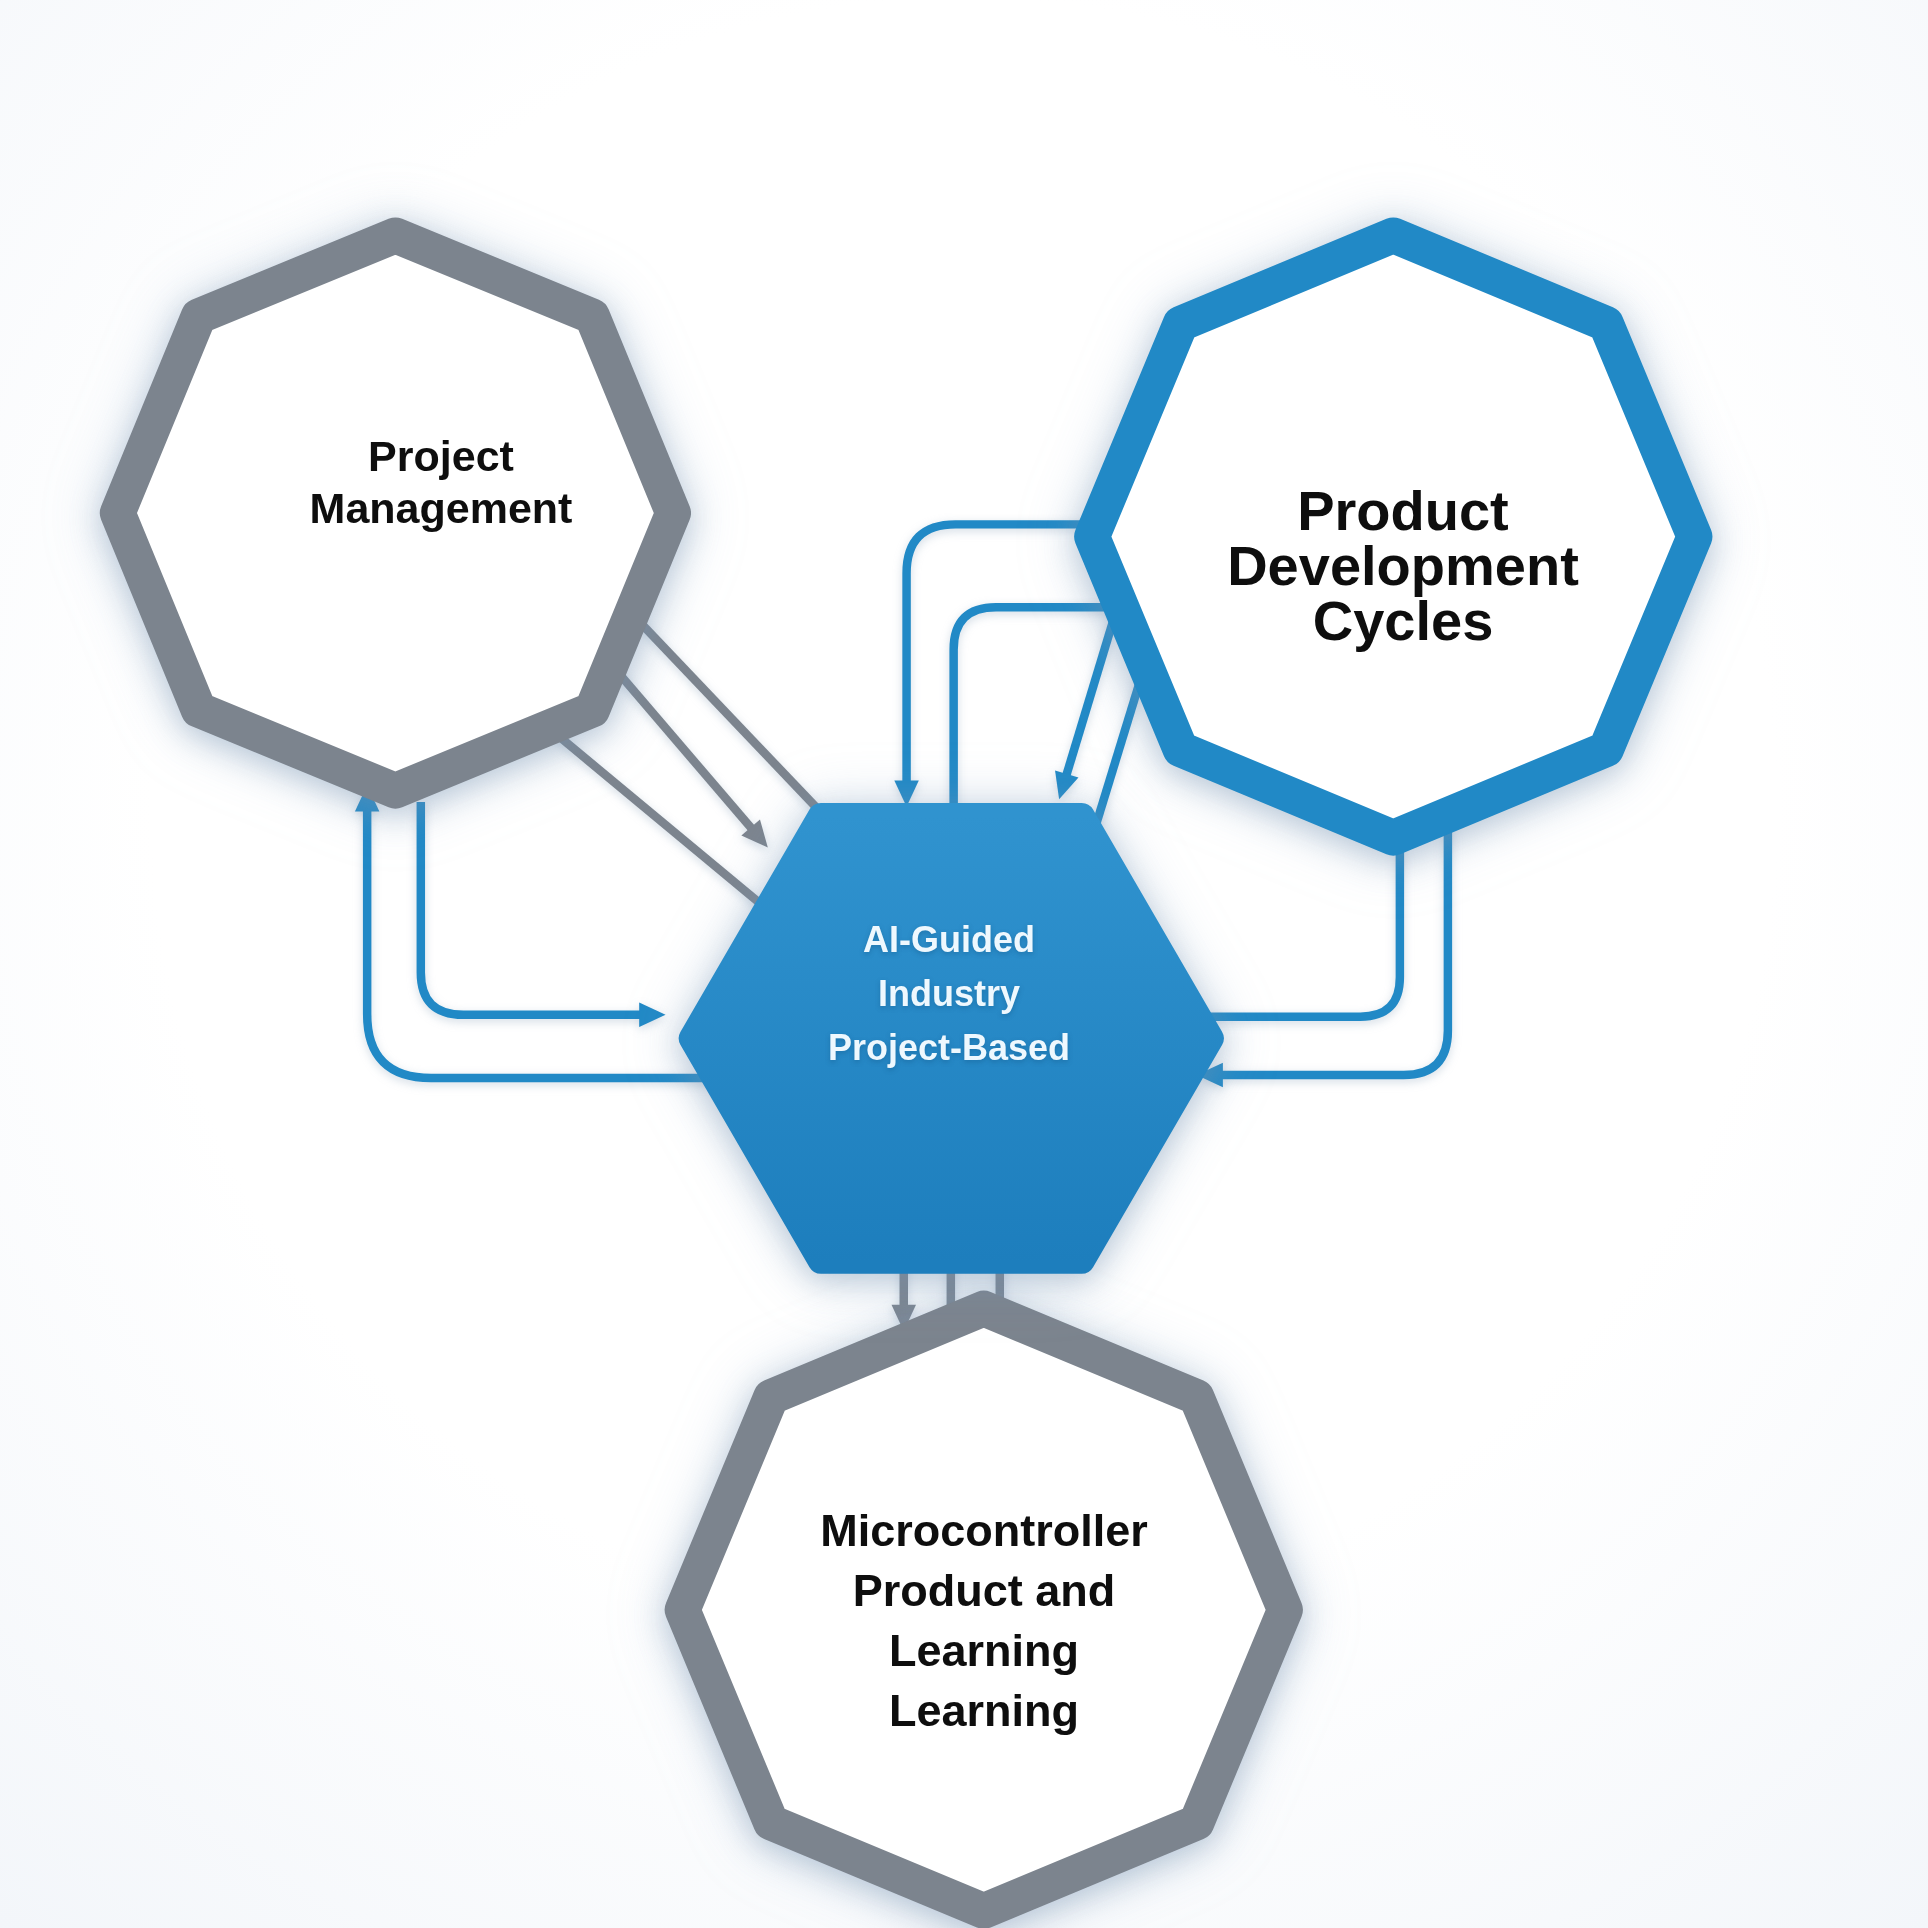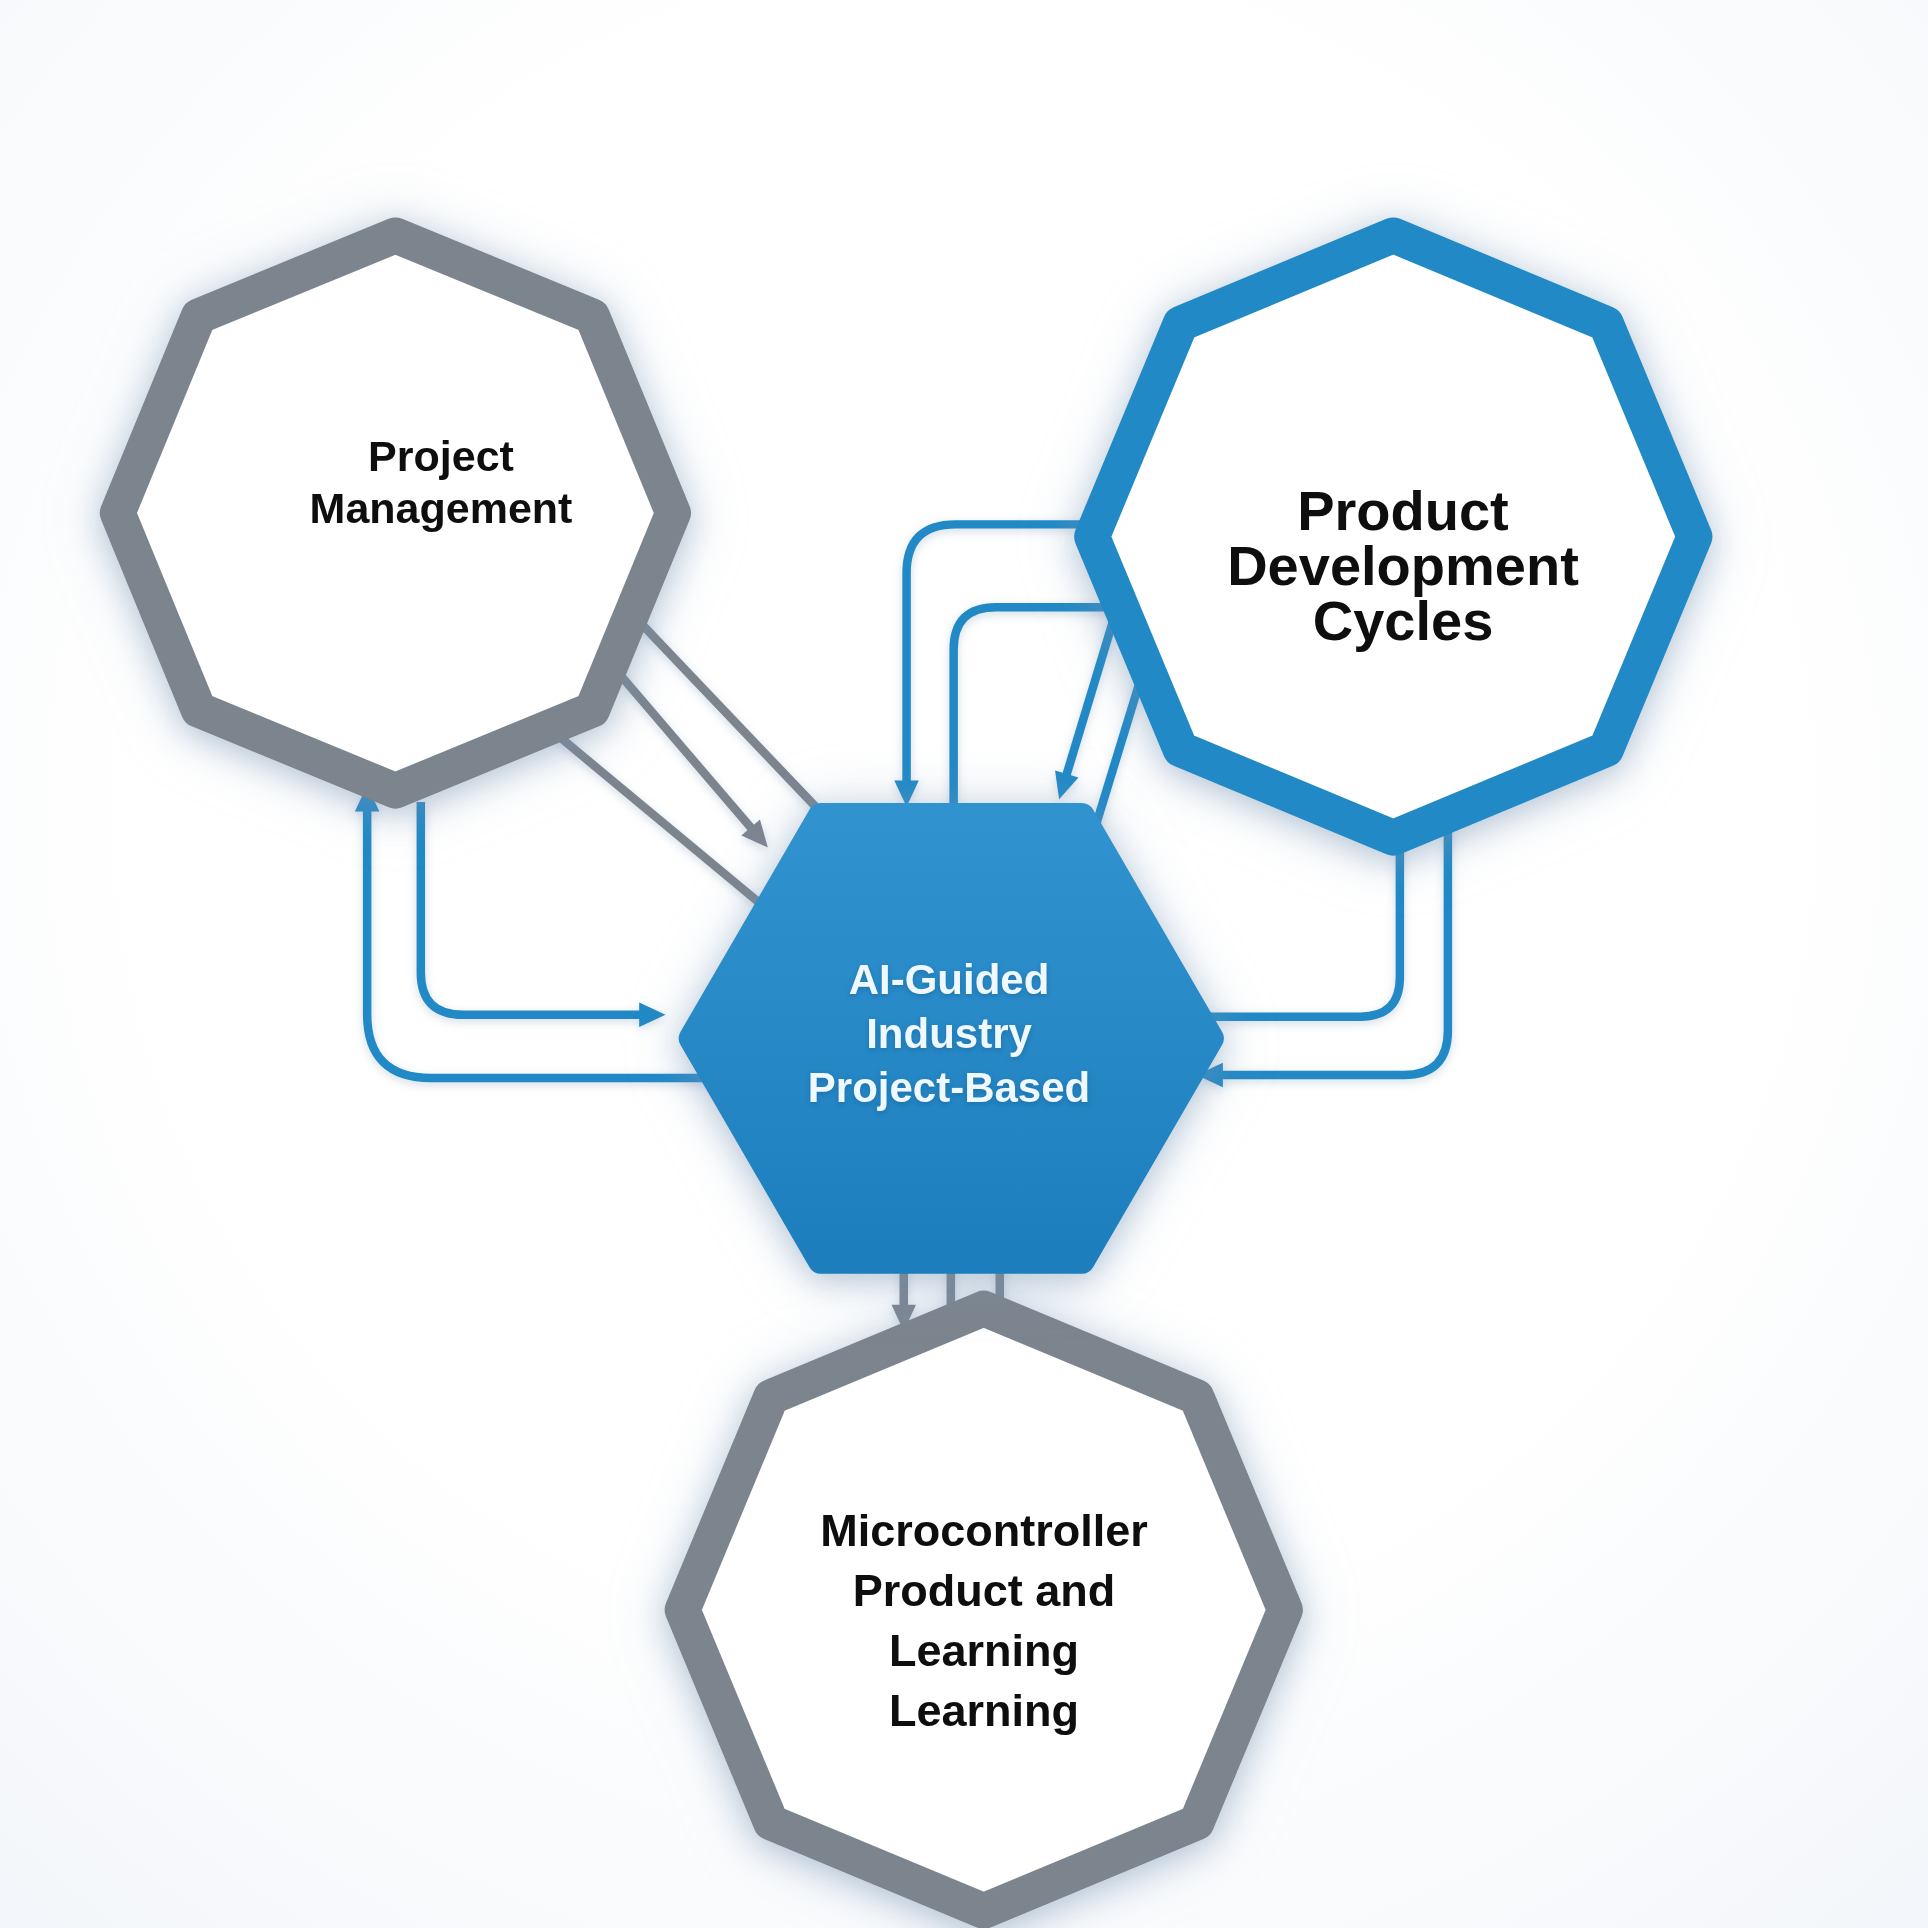--- a/index.html
+++ b/index.html
@@ -11,21 +11,21 @@
   .canvas svg{position:absolute;left:0;top:0;}
   .node-glow{filter:drop-shadow(0 8px 16px rgba(110,140,170,.38)) drop-shadow(0 0 28px rgba(130,160,195,.28));}
   .conn-glow{filter:drop-shadow(0 3px 5px rgba(110,140,170,.30));}
   .label{
     position:absolute;transform:translate(-50%,-50%);
     text-align:center;font-weight:700;color:#0e0e0e;white-space:nowrap;
   }
   .label span{display:block;}
   .label-pm{left:424px;top:482px;font-size:43px;line-height:52px;margin-left:17px;}
   .label-pdc{left:1403px;top:565px;font-size:56px;line-height:55px;}
-  .label-hex{left:949px;top:1034px;font-size:42px;line-height:54px;color:#eef8fe;text-shadow:0 1.9px 5.6px rgba(15,75,120,.35);}
+  .label-hex{left:949px;top:994px;font-size:36px;line-height:54px;color:#eef8fe;text-shadow:0 1.9px 5.6px rgba(15,75,120,.35);}
   .label-mc{left:984px;top:1621px;font-size:45px;line-height:60px;}
 </style>
 </head>
 <body>
 
 <div class="canvas">
 
   <svg width="1928" height="1928" viewBox="0 0 2048 2048">
     <defs>
       <linearGradient id="hexGrad" x1="0" y1="0" x2="0" y2="1">

